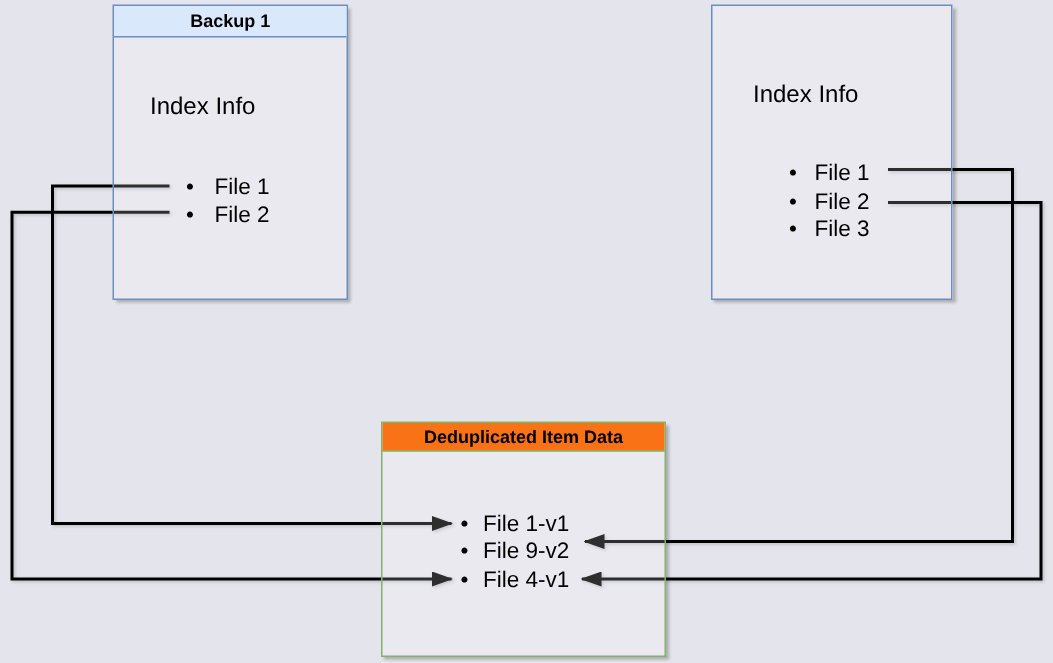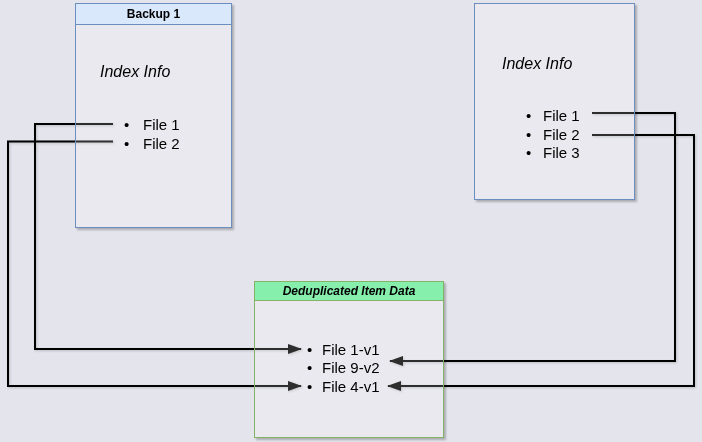--- a/index.html
+++ b/index.html
@@ -37,28 +37,27 @@
   .node.green { border: 1.5px solid #82B366; }
 
   .node-header {
     box-sizing: border-box;
     width: 100%;
     text-align: center;
     font-weight: bold;
     font-size: 12px;
   }
   .blue  .node-header { background: #DAE8FC; border-bottom: 1.5px solid #6C8EBF; height: 21px; line-height: 20px; }
-  .green .node-header { background: #86efac; border-bottom: 1.5px solid #82B366; height: 19px; line-height: 18px; font-style: italic; }
+  .green .node-header { background: #f97316; border-bottom: 1.5px solid #82B366; height: 19px; line-height: 18px; }
 
   .index-label {
     position: absolute;
     font-size: 16px;
     line-height: 19px;
     white-space: nowrap;
-    font-style: italic;
   }
 
   ul.file-list {
     position: absolute;
     margin: 0; padding: 0;
     list-style: none;
     font-size: 15px;
   }
   ul.file-list li {
     position: relative;
@@ -67,21 +66,21 @@
     white-space: nowrap;
   }
   ul.file-list li::before {
     content: "\2022";
     position: absolute;
     left: 0;
     font-size: 15px;
   }
 
   
-  #backup1-box { left: 75px;  top: 3px;   width: 157px; height: 225px; }
+  #backup1-box { left: 75px;  top: 3px;   width: 157px; height: 197px; }
   #backup2-box { left: 474px; top: 3px;   width: 161px; height: 197px; }
   #dedup-box   { left: 254px; top: 281px; width: 190px; height: 157px; }
 
   #backup1-box .index-label { left: 24px; top: 58px; }
   #backup2-box .index-label { left: 27px; top: 50px; }
 
   #backup1-box ul.file-list { left: 48px; top: 112px; }
   #backup1-box ul.file-list li { padding-left: 19px; }
 
   #backup2-box ul.file-list { left: 51px; top: 103px; }

